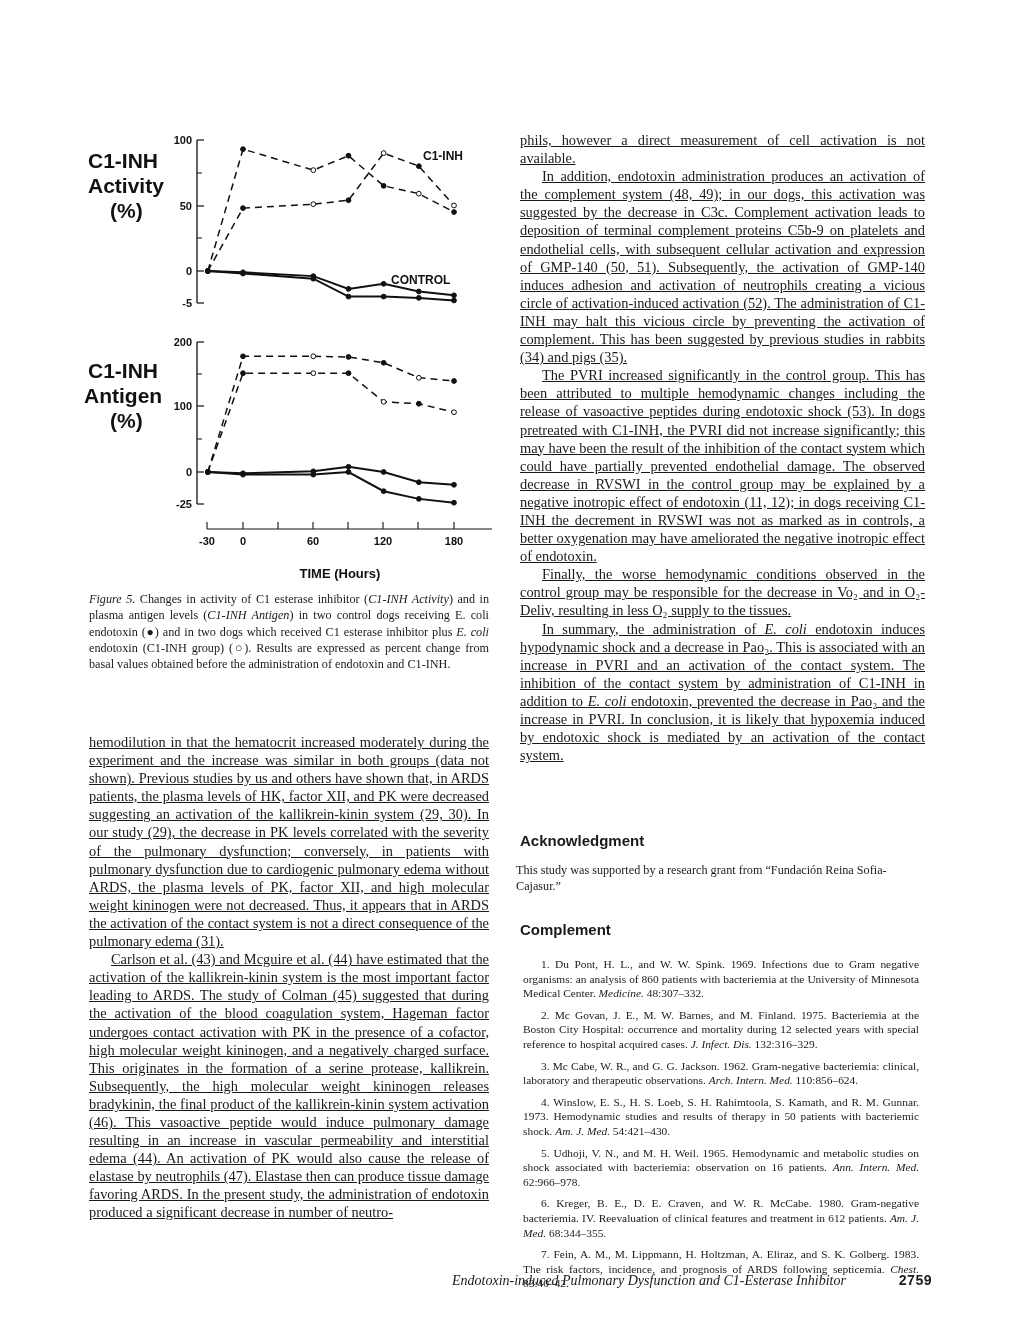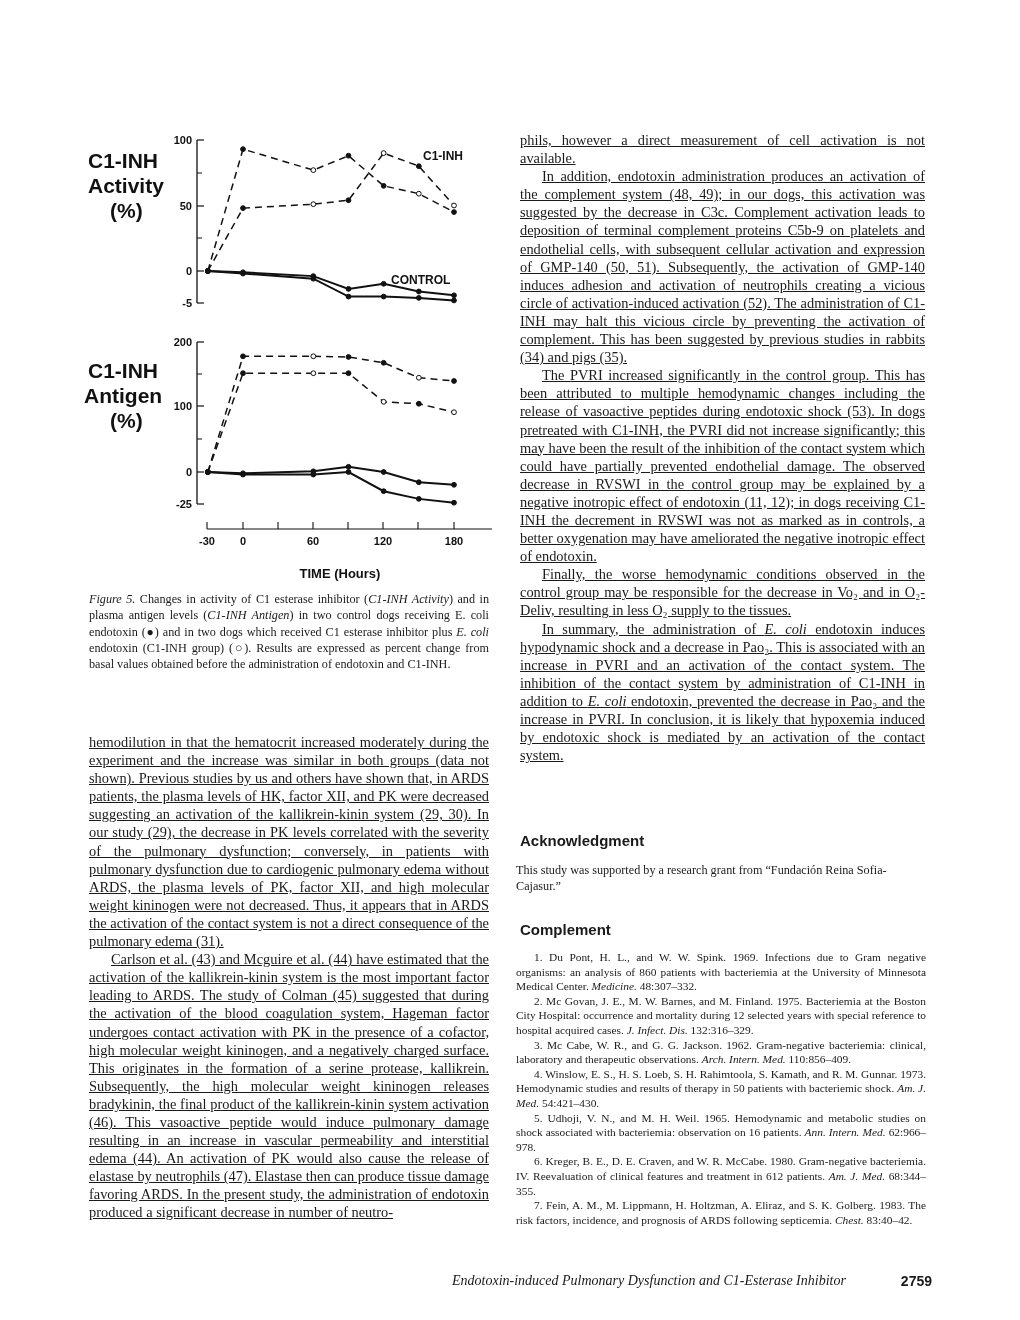--- a/index.html
+++ b/index.html
@@ -16,25 +16,25 @@
   #left-col { left:89px; top:733px; width:400px; }
   #right-col { left:520px; top:131px; width:405px; }
   .col p { margin:0; }
   .col p.indent { text-indent:22px; }
   .col i { font-style:italic; }
   h3.sec { position:absolute; margin:4px; font-family:"Liberation Sans","DejaVu Sans",sans-serif; font-weight:bold; font-size:15px; }
   #ack-head { left:516px; top:828px; }
   #ack-text { position:absolute; left:516px; top:862px; width:410px; font-size:12.2px; line-height:16px; }
   #ref-head { left:516px; top:917px; }
   #refs { position:absolute; left:516px; top:950px; width:410px; font-size:11.4px; line-height:14.6px; text-align:justify; }
-  #refs .ref { text-indent:18px; margin:0;font-family:Liberation Serif, serif; }
+  #refs .ref { text-indent:18px; margin:7px;font-family:Liberation Serif, serif; }
   #refs i { font-style:italic; }
   #footer { position:absolute; left:452px; top:1273px; width:480px; font-size:14px; }
   #footer .title { font-style:italic; }
-  #footer .page { position:absolute; right:0; top:0; font-family:Liberation Sans, sans-serif; font-weight:bold; font-size:14px; }
+  #footer .page { position:absolute; right:0; top:0; font-family:Liberation Mono, monospace; font-weight:bold; font-size:14px; }
 </style>
 </head>
 <body>
 
 <div id="figure">
   <svg id="fig-svg" viewBox="0 0 420 470" xmlns="http://www.w3.org/2000/svg">
 
     <text class="axis-title" x="8" y="48">C1-INH</text>
     <text class="axis-title" x="8" y="73">Activity</text>
     <text class="axis-title" x="30" y="98">(%)</text>
@@ -176,21 +176,21 @@
   <p class="indent"><span>In summary, the administration of </span><i>E. coli</i><span> endotoxin induces hypodynamic shock and a decrease in Pao₂. This is associated with an increase in PVRI and an activation of the contact system. The inhibition of the contact system by administration of C1-INH in addition to </span><i>E. coli</i><span> endotoxin, prevented the decrease in Pao₂ and the increase in PVRI. In conclusion, it is likely that hypoxemia induced by endotoxic shock is mediated by an activation of the contact system.</span></p>
 </div>
 
 <h3 id="ack-head" class="sec">Acknowledgment</h3>
 <div id="ack-text">This study was supported by a research grant from “Fundación Reina Sofia-Cajasur.”</div>
 
 <h3 id="ref-head" class="sec">Complement</h3>
 <div id="refs">
   <p class="ref"><span>1. Du Pont, H. L., and W. W. Spink. 1969. Infections due to Gram negative organisms: an analysis of 860 patients with bacteriemia at the University of Minnesota Medical Center. </span><i>Medicine.</i><span> 48:307–332.</span></p>
   <p class="ref"><span>2. Mc Govan, J. E., M. W. Barnes, and M. Finland. 1975. Bacteriemia at the Boston City Hospital: occurrence and mortality during 12 selected years with special reference to hospital acquired cases. </span><i>J. Infect. Dis.</i><span> 132:316–329.</span></p>
-  <p class="ref"><span>3. Mc Cabe, W. R., and G. G. Jackson. 1962. Gram-negative bacteriemia: clinical, laboratory and therapeutic observations. </span><i>Arch. Intern. Med.</i><span> 110:856–409.</span></p>
+  <p class="ref"><span>3. Mc Cabe, W. R., and G. G. Jackson. 1962. Gram-negative bacteriemia: clinical, laboratory and therapeutic observations. </span><i>Arch. Intern. Med.</i><span> 110:856–624.</span></p>
   <p class="ref"><span>4. Winslow, E. S., H. S. Loeb, S. H. Rahimtoola, S. Kamath, and R. M. Gunnar. 1973. Hemodynamic studies and results of therapy in 50 patients with bacteriemic shock. </span><i>Am. J. Med.</i><span> 54:421–430.</span></p>
   <p class="ref"><span>5. Udhoji, V. N., and M. H. Weil. 1965. Hemodynamic and metabolic studies on shock associated with bacteriemia: observation on 16 patients. </span><i>Ann. Intern. Med.</i><span> 62:966–978.</span></p>
   <p class="ref"><span>6. Kreger, B. E., D. E. Craven, and W. R. McCabe. 1980. Gram-negative bacteriemia. IV. Reevaluation of clinical features and treatment in 612 patients. </span><i>Am. J. Med.</i><span> 68:344–355.</span></p>
   <p class="ref"><span>7. Fein, A. M., M. Lippmann, H. Holtzman, A. Eliraz, and S. K. Golberg. 1983. The risk factors, incidence, and prognosis of ARDS following septicemia. </span><i>Chest.</i><span> 83:40–42.</span></p>
 </div>
 
 <div id="footer">
   <span class="title">Endotoxin-induced Pulmonary Dysfunction and C1-Esterase Inhibitor</span>
   <span class="page">2759</span>
 </div>

